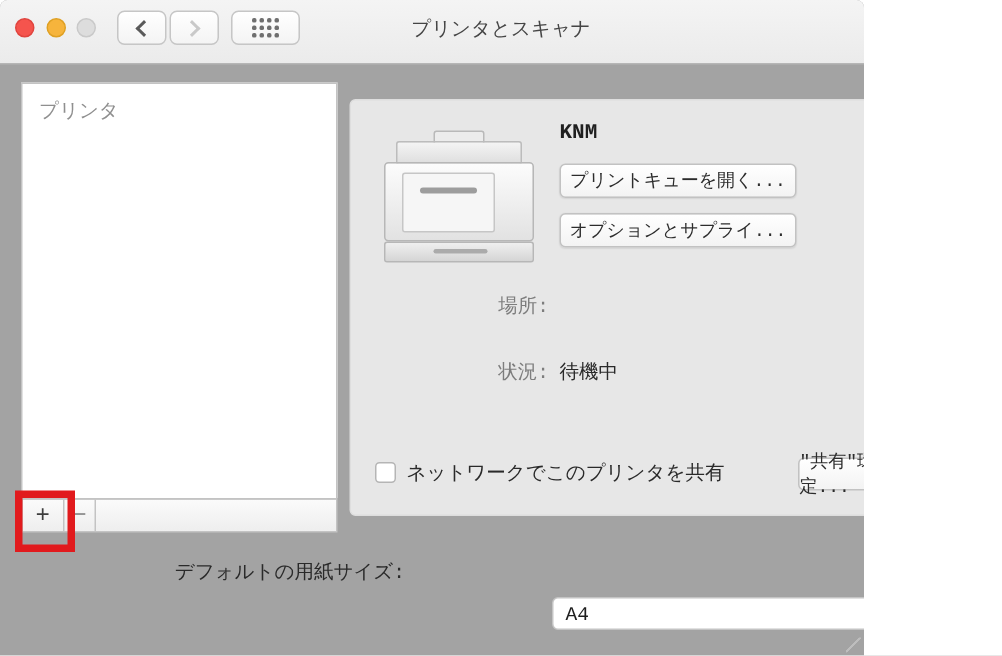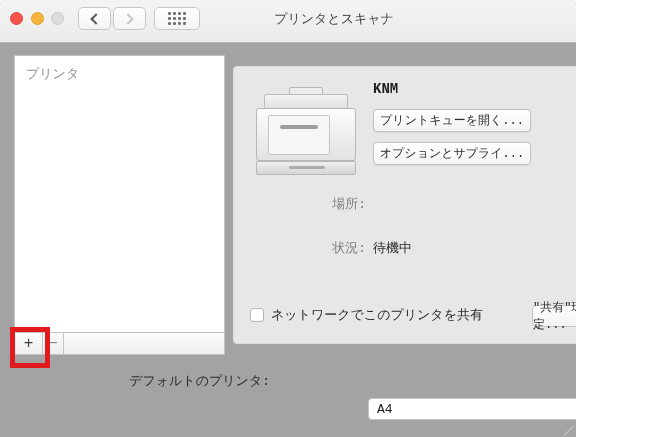--- a/index.html
+++ b/index.html
@@ -206,21 +206,21 @@
     <div class="inforow" style="top:172px">
       <span class="lab">状況:</span>
       <span class="val">待機中</span>
     </div>
 
     <div class="checkbox"></div>
     <div class="share-label">ネットワークでこのプリンタを共有</div>
     <div class="share-btn">"共有"環境設定...</div>
   </div>
 
-  <div class="blabel r1">デフォルトのプリンタ:</div>
+  <div class="blabel r1">デフォルトの用紙サイズ:</div>
 
   <div class="popup r2">
     <span class="pval">A4</span>
     <span class="cap">
       <span class="tri-up"></span>
         <span class="tri-down"></span>
     </span>
   </div>
 
   <div class="help">?</div>

